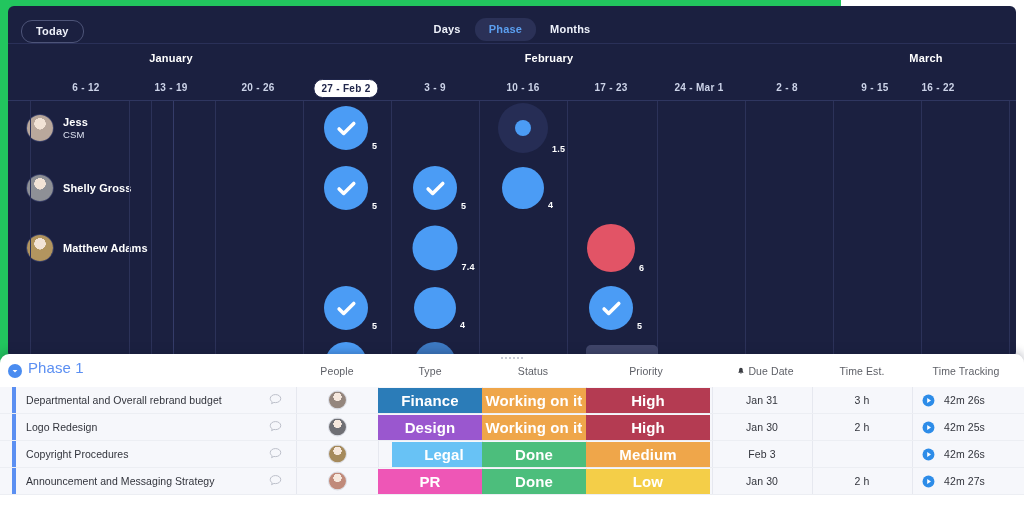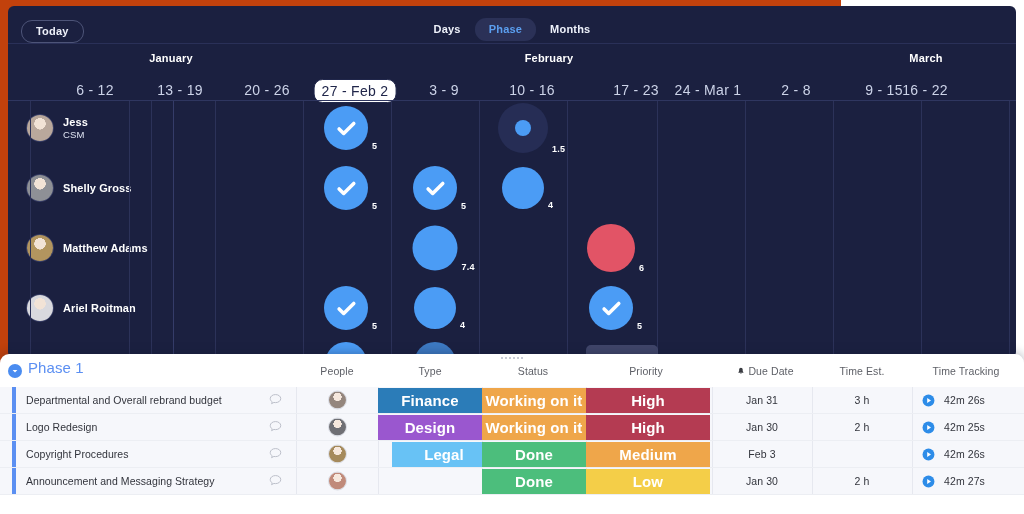--- a/index.html
+++ b/index.html
@@ -2,21 +2,21 @@
 <html><head>
 <meta charset="utf-8">
 <style>
   * { box-sizing: border-box; margin: 0; padding: 0; }
   html, body {
     width: 1024px; height: 514px;
     background: #ffffff;
     font-family: "Liberation Sans", sans-serif;
     overflow: hidden;
   }
-  #app { position: relative; width: 841px; height: 514px; background:#c2410c; }
+  #app { position: relative; width: 841px; height: 514px; background:#22c55e; }
 
   
   .timeline {
     position: absolute; left:8px; top:6px; width:1008px; height:352px;
     background:#1b2040; border-radius:6px; overflow:hidden;
   }
   .tl-toolbar {
     position:relative; height:38px; border-bottom:1px solid #2a3058;
   }
   .today-btn {
@@ -35,23 +35,23 @@
 
   
   .tl-months { position:relative; height:30px;padding-left:18px; }
   .month-label {
     position:absolute; top:8px; font-size:11px; font-weight:bold;
     color:#ffffff; letter-spacing:.2px; transform:translateX(-50%);
   }
   
   .tl-weeks { position:relative; height:26px; }
   .week-label {
-    position:absolute; top:5px; font-size:14px; font-weight:normal;
+    position:absolute; top:5px; font-size:10px; font-weight:bold;
     color:#ccd3e8; letter-spacing:.3px; transform:translateX(-50%);
-    white-space:nowrap; padding:3px 7px 3px; border-radius:9px;margin-left:9px;
+    white-space:nowrap; padding:3px 7px 3px; border-radius:9px;
   }
   .week-label.today { background:#ffffff; color:#20264a; border:1px solid #20264a; }
 
   
   .tl-body { position:relative; height:256px; border-top:1px solid #2f3660; }
   .vline { position:absolute; top:0; bottom:0; width:1px; background:#2c3259; }
   .vline.panel-edge { background:#353c69; }
 
   
   .people-col { position:absolute; left:0; top:0; width:165px; bottom:0; }
@@ -160,25 +160,25 @@
         <div class="month-label" style="left:541px">February</div>
         <div class="month-label" style="left:918px">March</div>
       </div>
     <div class="tl-weeks" id="weeks">
         <div class="week-label" style="left:78px">6 - 12</div>
         <div class="week-label" style="left:163px">13 - 19</div>
         <div class="week-label" style="left:250px">20 - 26</div>
         <div class="week-label today" style="left:338px">27 - Feb 2</div>
         <div class="week-label" style="left:427px">3 - 9</div>
         <div class="week-label" style="left:515px">10 - 16</div>
-        <div class="week-label" style="left:619px">17 - 23</div>
+        <div class="week-label" style="left:603px">17 - 23</div>
         <div class="week-label" style="left:691px">24 - Mar 1</div>
         <div class="week-label" style="left:779px">2 - 8</div>
         <div class="week-label" style="left:867px">9 - 15</div>
-        <div class="week-label" style="left:908px">16 - 22</div>
+        <div class="week-label" style="left:930px">16 - 22</div>
       </div>
 
     <div class="tl-body" id="tlbody">
       <div class="people-col" id="people">
   <div class="person-row" style="top:13px">
     <span class="avatar">
       <i style="background:radial-gradient(circle at 50% 34%, #f2e3d6 0 26%, #b9a89c 27% 100%)"></i>
     </span>
     <span>
       <div class="p-name">Jess</div>
@@ -193,29 +193,20 @@
       <div class="p-name">Shelly Gross</div>
 
     </span>
   </div>
   <div class="person-row" style="top:133px">
     <span class="avatar">
       <i style="background:radial-gradient(circle at 50% 34%, #f2e3d6 0 26%, #b2955f 27% 100%)"></i>
     </span>
     <span>
       <div class="p-name">Matthew Adams</div>
-
-    </span>
-  </div>
-  <div class="person-row" style="top:193px">
-    <span class="avatar">
-      <i style="background:radial-gradient(circle at 50% 34%, #f2e3d6 0 26%, #d9d9de 27% 100%)"></i>
-    </span>
-    <span>
-      <div class="p-name">Ariel Roitman</div>
 
     </span>
   </div>
         </div>
     <div class="vline" style="left: 22px;"></div>
         <div class="vline" style="left: 121px;"></div>
         <div class="vline" style="left: 143px;"></div>
         <div class="vline" style="left: 207px;"></div>
         <div class="vline" style="left: 295px;"></div>
         <div class="vline" style="left: 383px;"></div>
@@ -437,20 +428,21 @@
           <span class="cell-sep" style="left:912px"></span>
     <span class="chatbub">
   <svg viewBox="0 0 16 16">
               <path d="M8 2.2c3.2 0 5.6 1.9 5.6 4.3S11.2 10.8 8 10.8c-.6 0-1.2-.07-1.7-.2
   l-2.5 1.3.7-1.9C3.2 9.2 2.4 8 2.4 6.5 2.4 4.1 4.8 2.2 8 2.2Z" fill="none" stroke="#b9bcc6" stroke-width="1"></path>
             </svg>
           </span>
     <span class="row-ava">
       <i style="background:radial-gradient(circle at 50% 32%, #f6e8dd 0 28%, #c08a7a 29% 100%)"></i>
     </span>
+    <span class="pill" style="left:378px;width:104px;background:#ee56b6">PR</span>
     <span class="pill" style="left:482px;width:104px;background:#4cbe7c">Done</span>
     <span class="pill" style="left:586px;width:124px;background:#f4ce48">Low</span>
     <span class="plain" style="left:712px;width:100px">Jan 30</span>
     <span class="plain" style="left:812px;width:100px">2 h</span>
     <span class="track" style="left:922px">
       <span class="play">
   <svg viewBox="0 0 14 14">
                 <circle cx="7" cy="7" r="6.4" fill="#2d8ce8"></circle>
   <path d="M5.6 4.3 L9.7 7 L5.6 9.7 Z" fill="#ffffff"></path>
               </svg>

